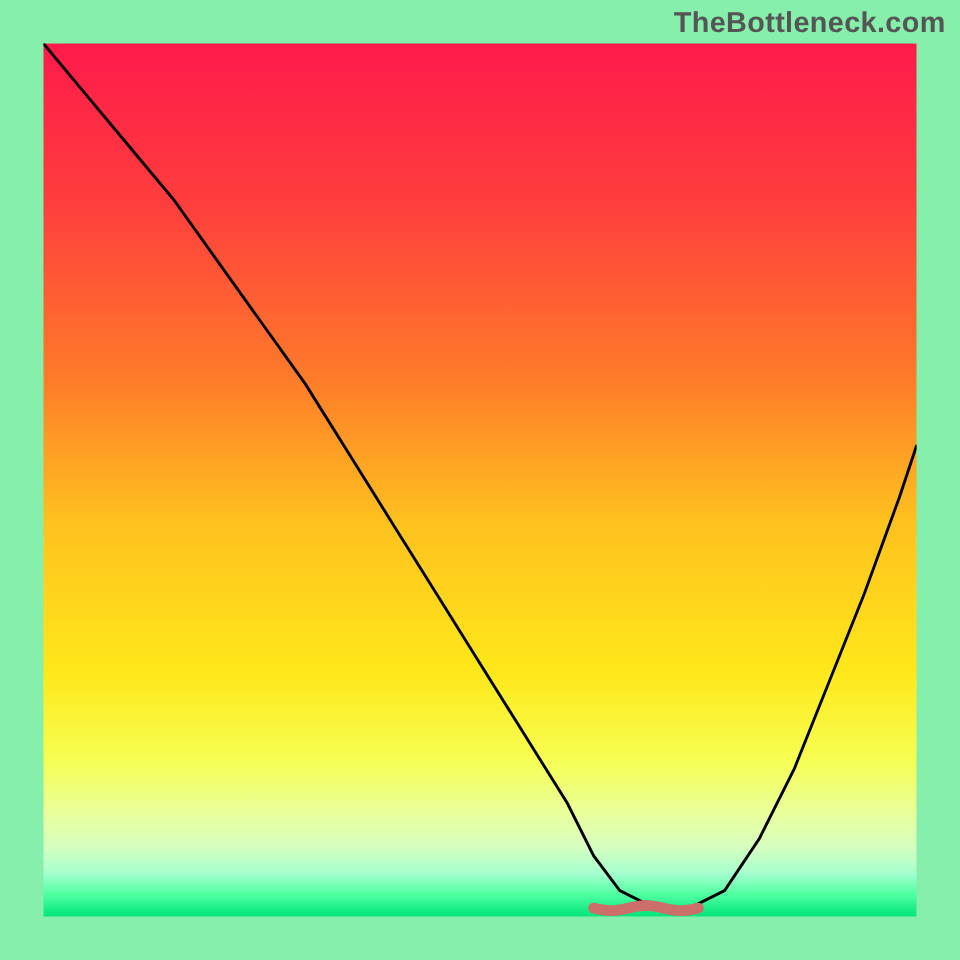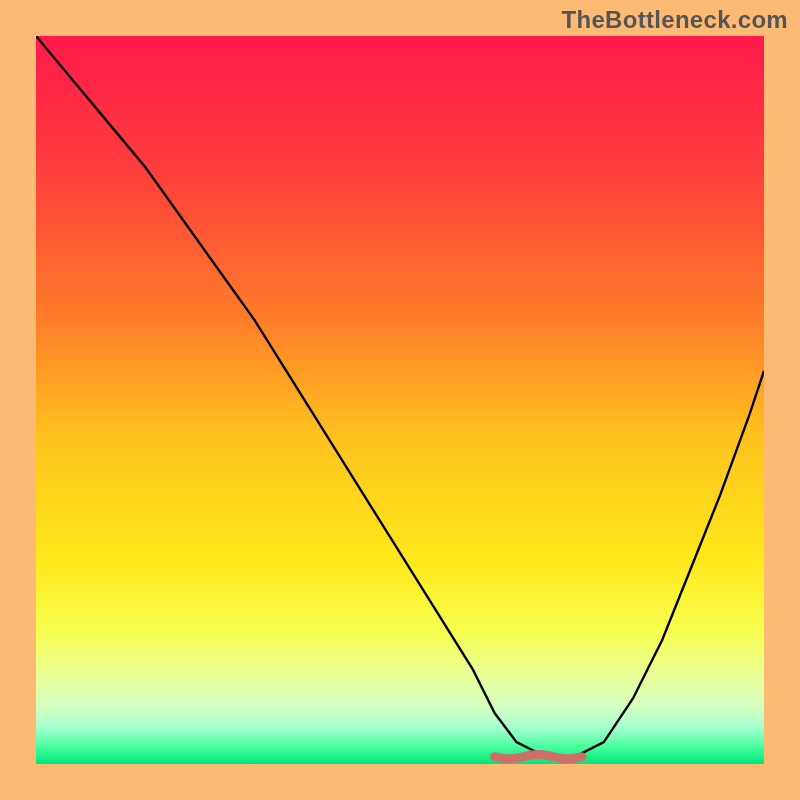--- a/index.html
+++ b/index.html
@@ -8,21 +8,21 @@
     width: 800px;
     height: 800px;
     background: #000;
     overflow: hidden;
     font-family: Arial, Helvetica, sans-serif;
   }
   .stage {
     position: relative;
     width: 800px;
     height: 800px;
-    background: #fdba74;
+    background: #86efac;
   }
   .watermark {
     position: absolute;
     top: 6px;
     right: 12px;
     color: #555;
     font-size: 24px;
     font-weight: 600;
     letter-spacing: 0.3px;
     z-index: 50;

